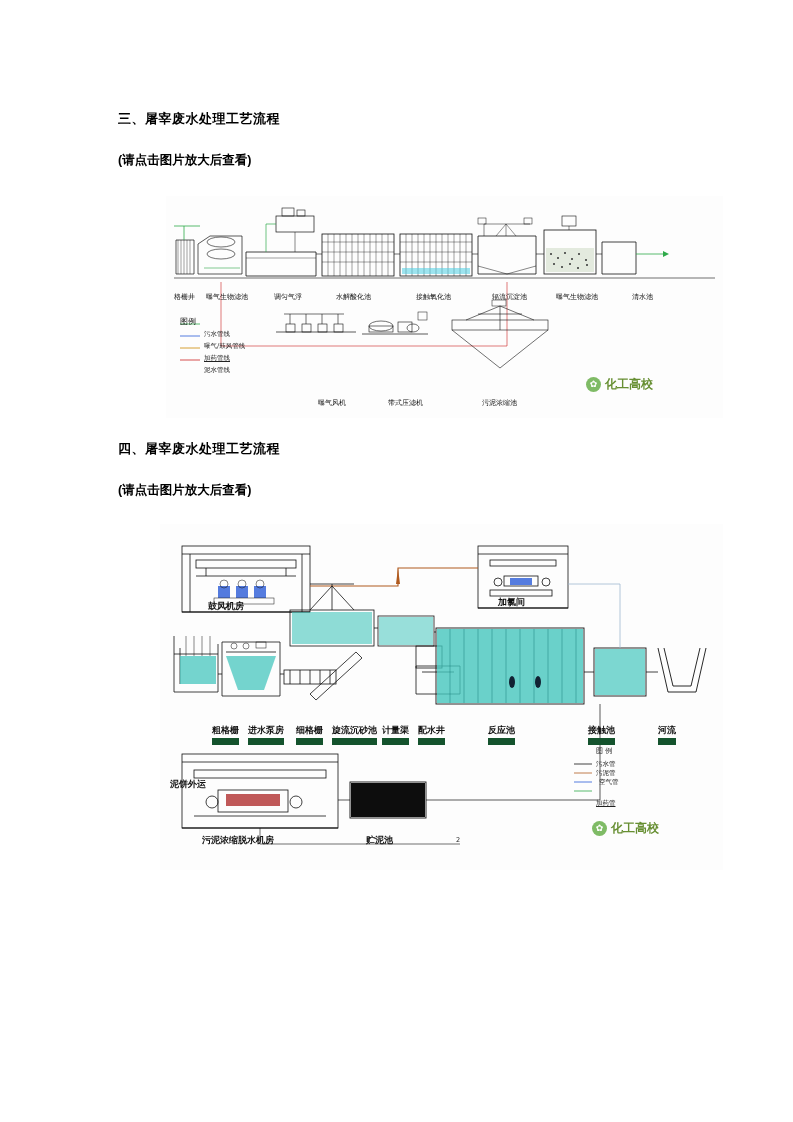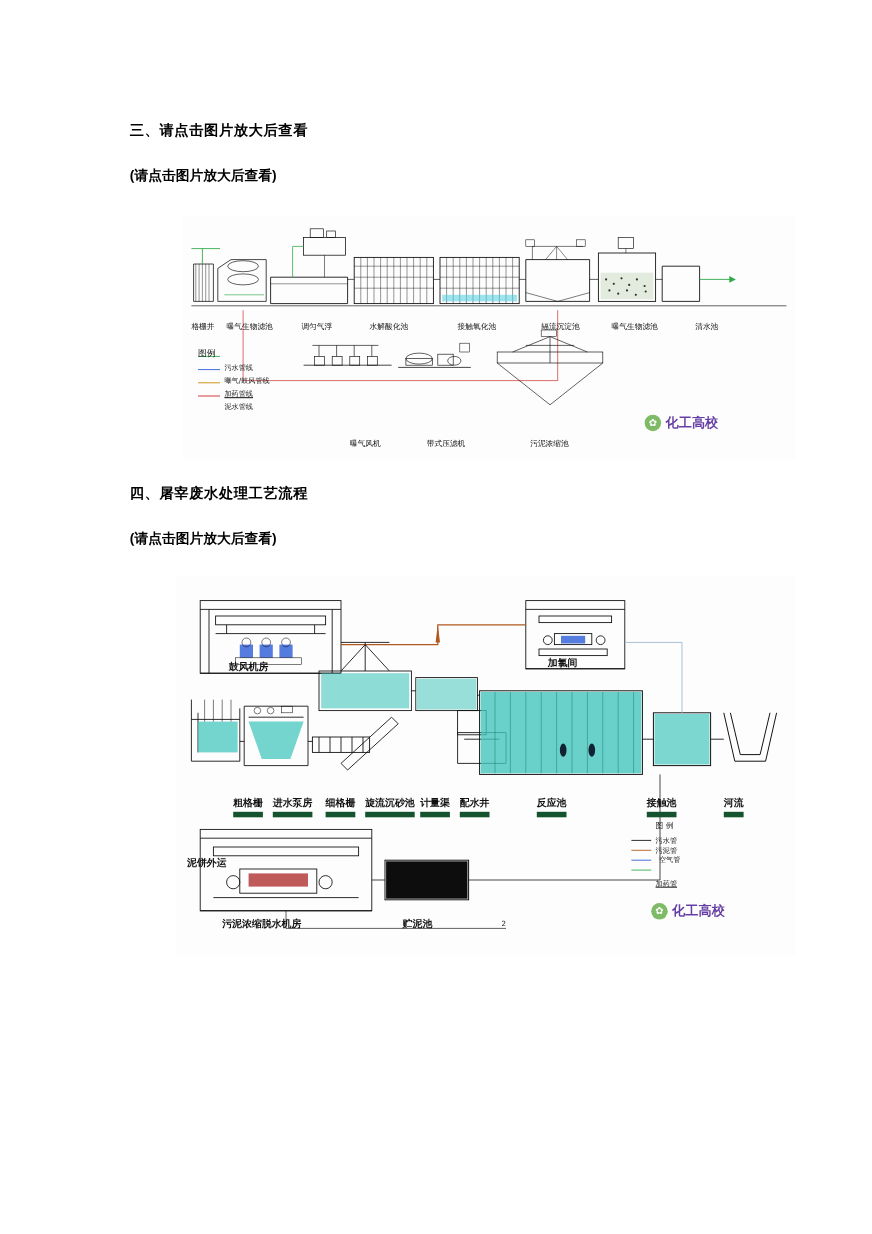--- a/index.html
+++ b/index.html
@@ -54,21 +54,21 @@
   }
   .wm-circle {
     width: 15px; height: 15px;
     border-radius: 50%;
     background: #6ab04c;
     display: flex; align-items: center; justify-content: center;
     color: #fff; font-size: 9px; line-height: 1;
   }
   .wm-text {
     font-size: 12px;
-    color: #4c1d95;
+    color: #4d7c0f;
     font-weight: bold;
     white-space: nowrap;
     font-family: "DejaVu Sans", sans-serif;
   }
   .cn-label {
     position: absolute;
     font-size: 7px;
     color: #111;
     white-space: nowrap;
     font-family: "DejaVu Sans", sans-serif;
@@ -81,28 +81,28 @@
     font-weight: bold;
     font-family: "DejaVu Sans", sans-serif;
   }
   .cn-legend {
     position: absolute;
     font-size: 6.5px;
     color: #222;
     white-space: nowrap;
     font-family: "DejaVu Sans", sans-serif;
   }
-  .underline { border-bottom: 5px solid #14532d; padding-bottom: 1px; }
+  .underline { border-bottom: 7px solid #14532d; padding-bottom: 1px; }
 </style>
 </head>
 <body>
 
 <div class="page">
 
-  <div class="section-heading" style="left:118px; top:110px;">三、请点击图片放大后查看</div>
+  <div class="section-heading" style="left:118px; top:110px;">三、屠宰废水处理工艺流程</div>
 
   <div class="section-note" style="left:118px; top:152px;">(请点击图片放大后查看)</div>
 
   <div class="figure" style="left:118px; top:196px; width:557px; height:222px;">
     <svg class="fig-svg" width="557" height="222" viewBox="0 0 557 222" xmlns="http://www.w3.org/2000/svg">
       <rect x="0" y="0" width="557" height="222" fill="#fdfdfd"></rect>
 
       <line x1="8" y1="82" x2="549" y2="82" stroke="#111" stroke-width="0.6"></line>
 
       <path d="M10 44 L28 44 L28 78 L10 78 Z" fill="none" stroke="#111" stroke-width="0.7"></path>

